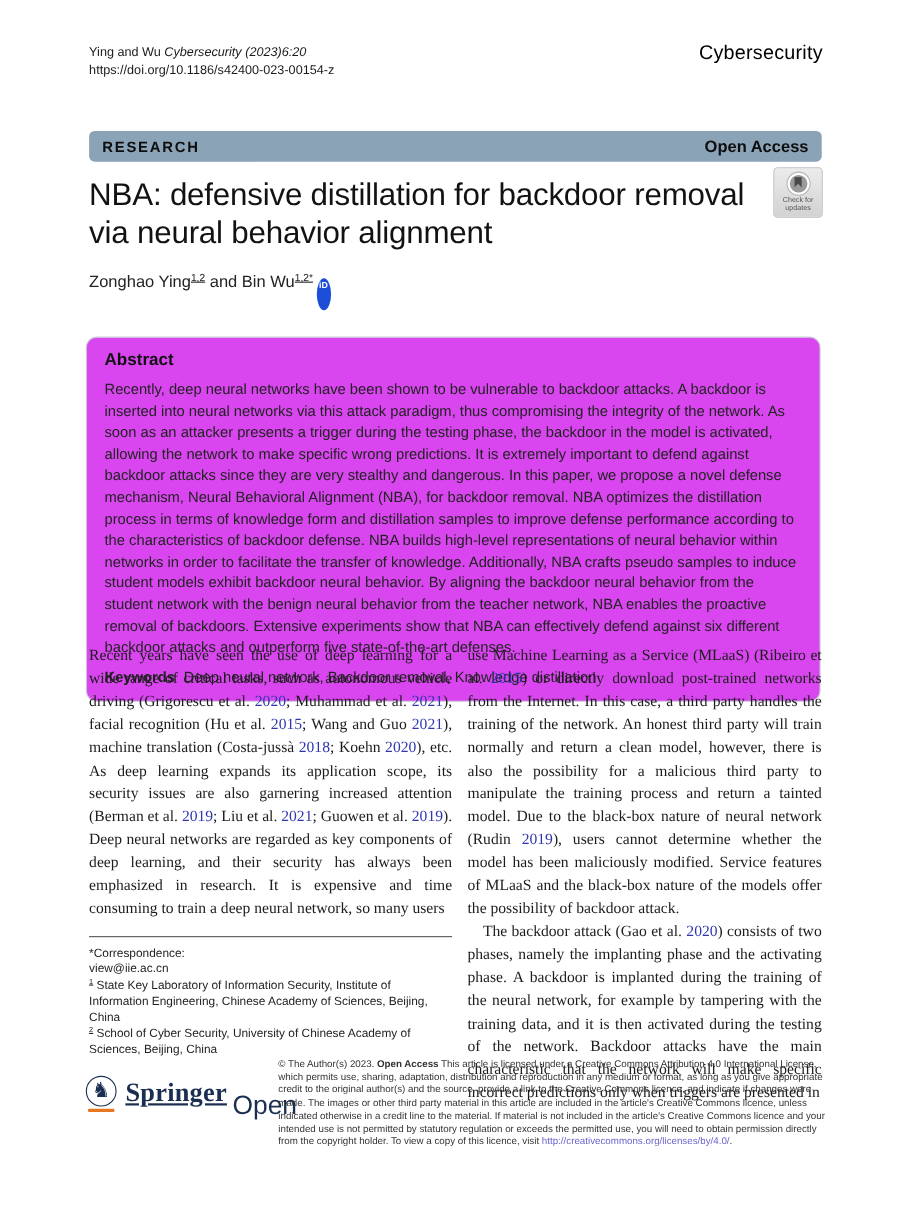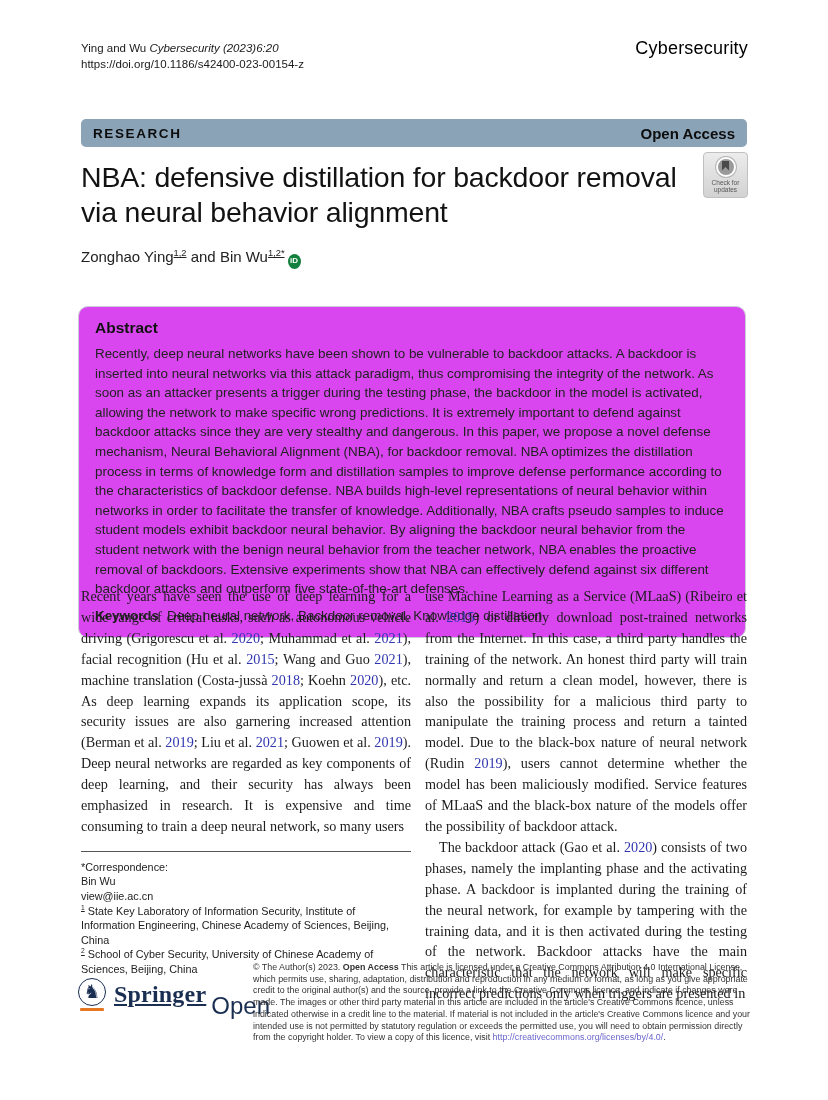--- a/index.html
+++ b/index.html
@@ -26,22 +26,22 @@
     display:flex; align-items:center; justify-content:space-between;
     padding:0 12px;
   }
   .banner .type { font-size:13.5px; font-weight:bold; letter-spacing:1.6px; color:#0d0d0d; }
   .banner .access { font-size:15px; font-weight:bold; color:#0d0d0d; }
 
   
   .title { position:absolute; left:81px; top:160px; width:600px; font-size:28.5px; line-height:35px; font-weight:400; color:#121212; letter-spacing:-0.2px; }
   .authors { position:absolute; left:81px; top:248px; font-size:15px; color:#222; }
   .orcid {
-    display:inline-block; width:13px; height:15px; border-radius:50%;
-    background:#15803d; color:#fff; font-size:8px; line-height:13px; text-align:center;
+    display:inline-block; width:13px; height:29px; border-radius:50%;
+    background:#1d4ed8; color:#fff; font-size:8px; line-height:13px; text-align:center;
     vertical-align:-1px; margin-left:3px; font-weight:bold;
   }
 
   
   .check-badge {
     position:absolute; left:703px; top:152px; width:45px; height:46px;
     background:linear-gradient(#ececec,#d2d2d2); border:1px solid #c0c0c0; border-radius:4px;
     display:flex; flex-direction:column; align-items:center; justify-content:center; cursor:pointer;
   }
   .check-badge .circ {
@@ -125,21 +125,20 @@
     <span class="kw-label">Keywords</span><span>Deep neural network, Backdoor removal, Knowledge distillation</span>
   </div>
 </div>
 
 <div class="cols">
   <div class="col-left">
     <p class="body-serif"><span>Recent years have seen the use of deep learning for a wide range of critical tasks, such as autonomous vehicle driving (Grigorescu et al. </span><span class="cite">2020</span><span>; Muhammad et al. </span><span class="cite">2021</span><span>), facial recognition (Hu et al. </span><span class="cite">2015</span><span>; Wang and Guo </span><span class="cite">2021</span><span>), machine translation (Costa-jussà </span><span class="cite">2018</span><span>; Koehn </span><span class="cite">2020</span><span>), etc. As deep learning expands its application scope, its security issues are also garnering increased attention (Berman et al. </span><span class="cite">2019</span><span>; Liu et al. </span><span class="cite">2021</span><span>; Guowen et al. </span><span class="cite">2019</span><span>). Deep neural networks are regarded as key components of deep learning, and their security has always been emphasized in research. It is expensive and time consuming to train a deep neural network, so many users</span></p>
     <hr class="footnote-rule">
     <div class="footnote">
       <div>*Correspondence:</div>
-      <div>Bin Wu</div>
       <div>view@iie.ac.cn</div>
       <div><span class="sup">1</span><span> State Key Laboratory of Information Security, Institute of Information Engineering, Chinese Academy of Sciences, Beijing, China</span></div>
       <div><span class="sup">2</span><span> School of Cyber Security, University of Chinese Academy of Sciences, Beijing, China</span></div>
     </div>
   </div>
   <div class="col-right">
     <p class="body-serif"><span>use Machine Learning as a Service (MLaaS) (Ribeiro et al. </span><span class="cite">2015</span><span>) or directly download post-trained networks from the Internet. In this case, a third party handles the training of the network. An honest third party will train normally and return a clean model, however, there is also the possibility for a malicious third party to manipulate the training process and return a tainted model. Due to the black-box nature of neural network (Rudin </span><span class="cite">2019</span><span>), users cannot determine whether the model has been maliciously modified. Service features of MLaaS and the black-box nature of the models offer the possibility of backdoor attack.</span></p>
     <p class="body-serif para-indent"><span>The backdoor attack (Gao et al. </span><span class="cite">2020</span><span>) consists of two phases, namely the implanting phase and the activating phase. A backdoor is implanted during the training of the neural network, for example by tampering with the training data, and it is then activated during the testing of the network. Backdoor attacks have the main characteristic that the network will make specific incorrect predictions only when triggers are presented in</span></p>
   </div>
 </div>

